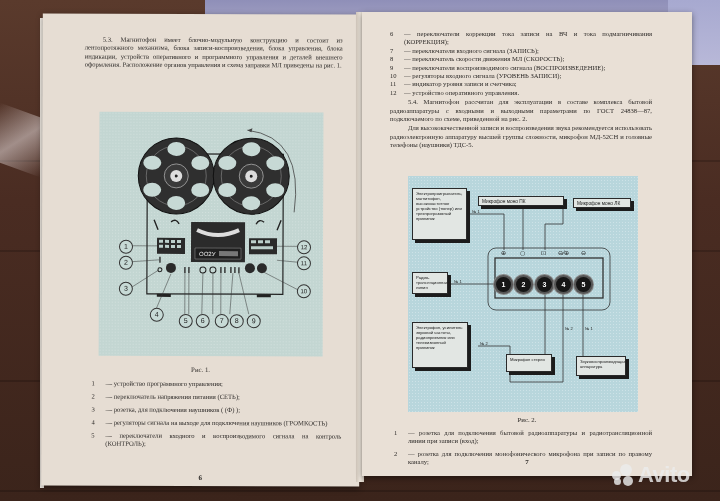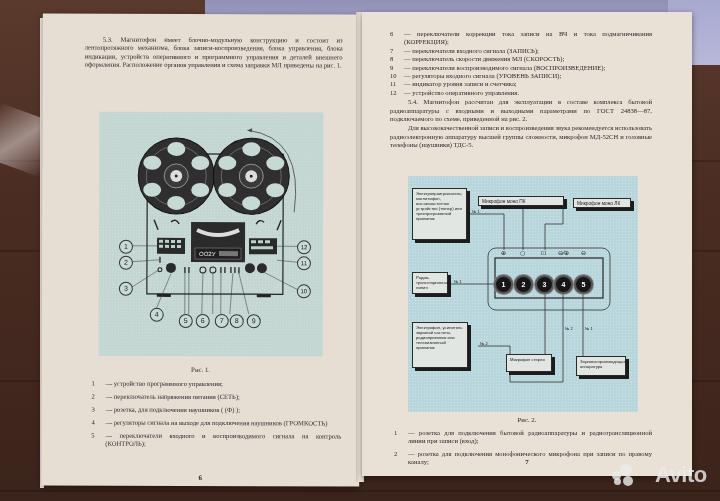--- a/index.html
+++ b/index.html
@@ -66,21 +66,21 @@
   .jack {
     position:absolute; width:15px; height:15px; border-radius:50%; background:#161616;
     box-shadow: 0 0 0 2px #555, 0 0 0 3px #888;
     color:#fff; font-family:"Liberation Sans", sans-serif; font-size:7px; font-weight:bold;
     line-height:15px; text-align:center;
   }
   .sym { position:absolute; font-family:"DejaVu Sans", sans-serif; font-size:6px; color:#222; }
   .tiny { position:absolute; font-family:"Liberation Sans", sans-serif; font-size:4px; color:#222; }
 
   .avito {
-    position:absolute; left:612px; top:462px; display:flex; align-items:center; gap:21px;
+    position:absolute; left:612px; top:462px; display:flex; align-items:center; gap:4px;
     font-family:"Liberation Sans", sans-serif; font-size:22px; font-weight:bold;
     color:rgba(235,235,235,0.82); letter-spacing:-0.5px;justify-content:center;
   }
   .avito-dots { position:relative; width:22px; height:22px; }
   .avito-dots span { position:absolute; border-radius:50%; background:rgba(235,235,235,0.82); }
 </style>
 </head>
 <body>
 
 <div class="sky-patch"></div>

